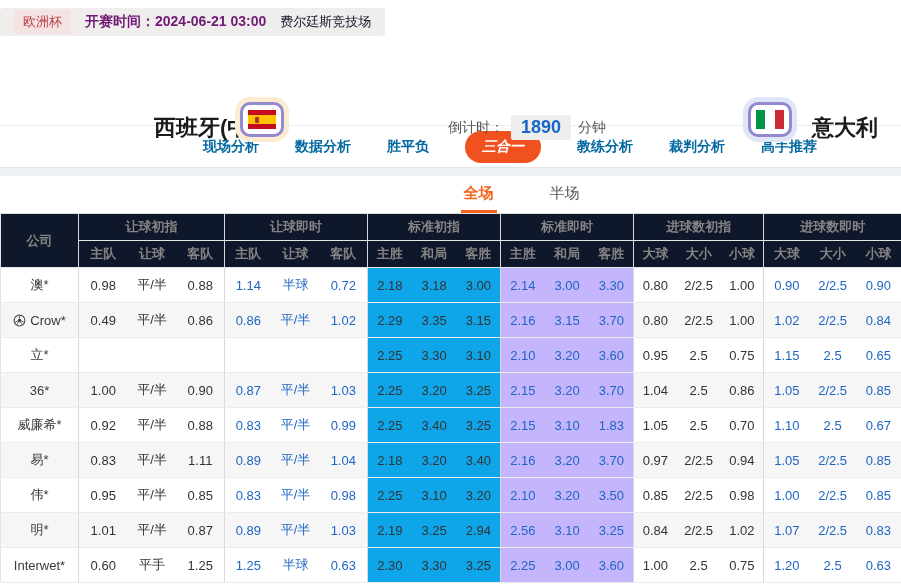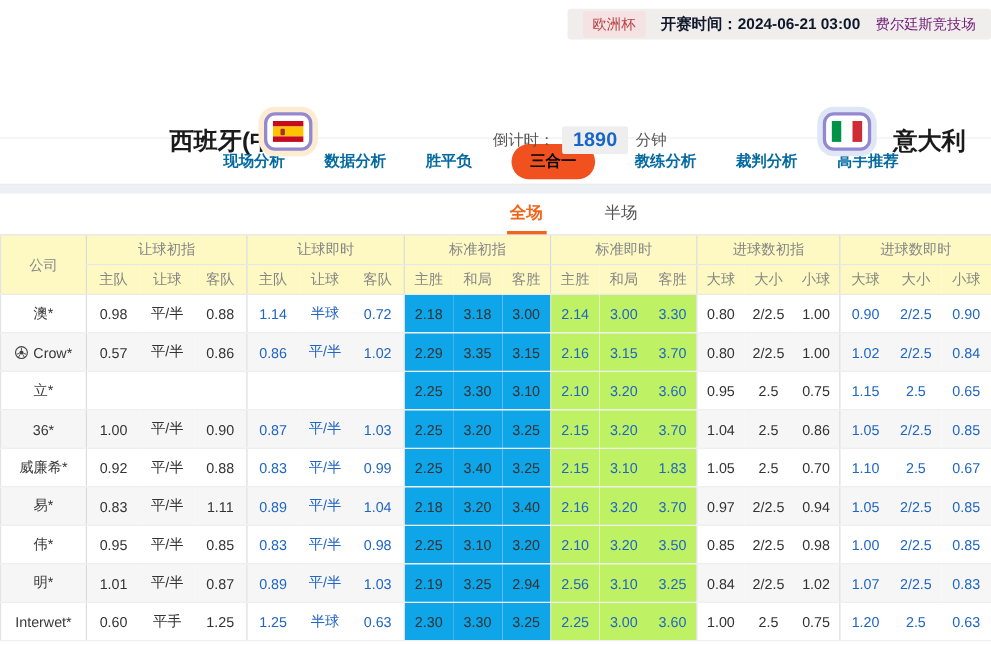--- a/index.html
+++ b/index.html
@@ -1,24 +1,24 @@
 <!DOCTYPE html>
 <html><head>
 <meta charset="utf-8">
 <style>
   * { box-sizing: border-box; margin: 0; padding: 0; }
   html,body { width: 901px; height: 586px; background: #fff; overflow: hidden; }
   body { font-family: "Liberation Sans", "DejaVu Sans", sans-serif; color: #333; }
 
   
-  .topbar { height: 45px; text-align: right; padding-top: 8px; }
+  .topbar { height: 45px; text-align: left; padding-top: 8px; }
   .info-pill { display: inline-flex; align-items: center; background: #f0eded; border-radius: 3px; padding: 4px 14px; height: 28px; }
   .league-badge { background: #f5e2e2; color: #b63f44; font-size: 13px; padding: 3px 9px; border-radius: 2px; margin-right: 14px; }
-  .kickoff { font-size: 14px; font-weight: bold; color: #0f172a; }
-  .venue { font-size: 13px; color: #701a75; margin-left: 14px; }
+  .kickoff { font-size: 14px; font-weight: bold; color: #701a75; }
+  .venue { font-size: 13px; color: #0f172a; margin-left: 14px; }
 
   
   .match { position: relative; height: 80px; }
   .team-name { position: absolute; font-size: 22px; font-weight: bold; color: #1a1a1a; top: 68px; }
   .team-name.home { left: 110px; margin-left: 44px; }
   .team-name.away { left: 800px; margin-left: 12px; }
   .flagbox { position: absolute; top: 57px; border: 3px solid #9488d0; border-radius: 10px; background: #fff; padding: 5px; line-height: 0; }
   .flagbox.home { left: 240px; box-shadow: 0 0 0 5px #fbecd2; }
   .flagbox.away { left: 748px; box-shadow: 0 0 0 5px #dfe7f7; }
   .flag { position: relative; width: 28px; height: 19px; display: inline-block; overflow: hidden; }
@@ -31,37 +31,37 @@
   .it-g { left: 0; background: #009246; }
   .it-w { left: 33.3%; background: #fff; }
   .it-r { left: 66.6%; background: #ce2b37; }
   .countdown { position: absolute; left: 448px; top: 70px; display: flex; align-items: center; }
   .cd-label, .cd-unit { font-size: 14px; color: #555; }
   .cd-value { font-size: 18px; font-weight: bold; color: #1766c8; background: #eeeeee; padding: 2px 10px; border-radius: 2px; margin: 0 7px; }
 
   
   .nav { height: 43px; border-top: 1px solid #ededed; border-bottom: 1px solid #e7e7e7; display: flex; align-items: center; padding-left: 203px; gap: 36px; }
   .nav-item { font-size: 14px; font-weight: bold; color: #0369a1; cursor: pointer; text-decoration: none; white-space: nowrap; }
-  .nav-item.active { background: #f0511f; color: #000000; padding: 7px 17px; border-radius: 16px; }
+  .nav-item.active { background: #f0511f; color: #ffffff; padding: 7px 17px; border-radius: 16px; font-style: italic; }
   .band { height: 8px; background: #edf0f4; }
 
   
   .subtabs { height: 37px; display: flex; justify-content: center; align-items: stretch; gap: 50px; position: relative; left: 71px; }
   .subtab { font-size: 15px; color: #555; display: flex; align-items: center; padding: 0 3px; border-bottom: 3px solid transparent; cursor: pointer; }
   .subtab.active { color: #f26419; font-weight: bold; border-bottom-color: #f26419; }
 
   
   table { width: 901px; border-collapse: collapse; table-layout: fixed; border-left: 1px solid #e3e3e3; border-right: 1px solid #e3e3e3; }
-  th { background: #fef9c3; color: #858585; font-weight: normal; font-size: 13px; height: 27px; border-bottom: 1px solid #e6e6e6; border-top: 1px solid #e0e0e0; text-align: center; }
+  th { background: #0f172a; color: #858585; font-weight: bold; font-size: 13px; height: 27px; border-bottom: 1px solid #e6e6e6; border-top: 1px solid #e0e0e0; text-align: center; }
   td { height: 35px; font-size: 13px; text-align: center; border-bottom: 1px solid #ececec; color: #333; white-space: nowrap; overflow: hidden; }
   tr.stripe td { background: #f6f6f6; }
   .gb { border-left: 1px solid #d9d9d9; }
   td.live { color: #2166c3; }
   td.bg-si, tr.stripe td.bg-si { background: #0ea5e9; }
-  td.bg-sl, tr.stripe td.bg-sl { background: #bef264; }
+  td.bg-sl, tr.stripe td.bg-sl { background: #c4b5fd; }
   td.company { color: #3a3a3a; }
   .ball-icon { display: inline-block; vertical-align: -2px; margin-right: 4px; line-height: 0; }
 </style>
 </head>
 <body>
 
 <div class="topbar">
   <div class="info-pill">
     <span class="league-badge">欧洲杯</span>
     <span class="kickoff">开赛时间：2024-06-21 03:00</span>
@@ -178,21 +178,21 @@
         <td class="gb live">0.90</td>
         <td class="live">2/2.5</td>
         <td class="live">0.90</td>
       </tr>
       <tr class="stripe">
         <td class="company"><span class="ball-icon"><svg width="13" height="13" viewBox="0 0 20 20">
               <circle cx="10" cy="10" r="8.3" fill="none" stroke="#444" stroke-width="1.6"></circle>
               <circle cx="10" cy="10" r="2.8" fill="#444"></circle>
               <path d="M10 7.2V3.2 M7.3 11l-3.9 1.3 M12.7 11l3.9 1.3 M8.1 12.5 6.2 16.2 M11.9 12.5 13.8 16.2" stroke="#444" stroke-width="1.3" fill="none"></path>
             </svg></span>Crow*</td>
-        <td class="gb">0.57</td>
+        <td class="gb">0.49</td>
         <td>平/半</td>
         <td>0.86</td>
         <td class="gb live">0.86</td>
         <td class="live">平/半</td>
         <td class="live">1.02</td>
         <td class="gb bg-si">2.29</td>
         <td class="bg-si">3.35</td>
         <td class="bg-si">3.15</td>
         <td class="gb live bg-sl">2.16</td>
         <td class="live bg-sl">3.15</td>

